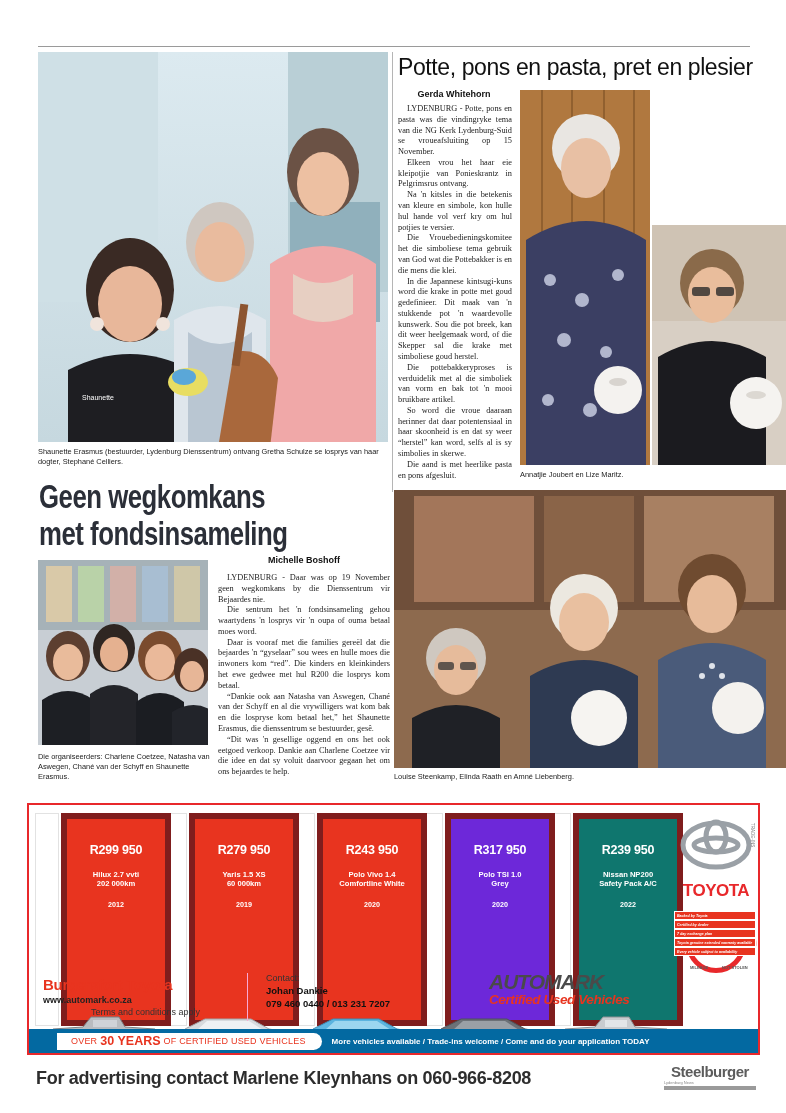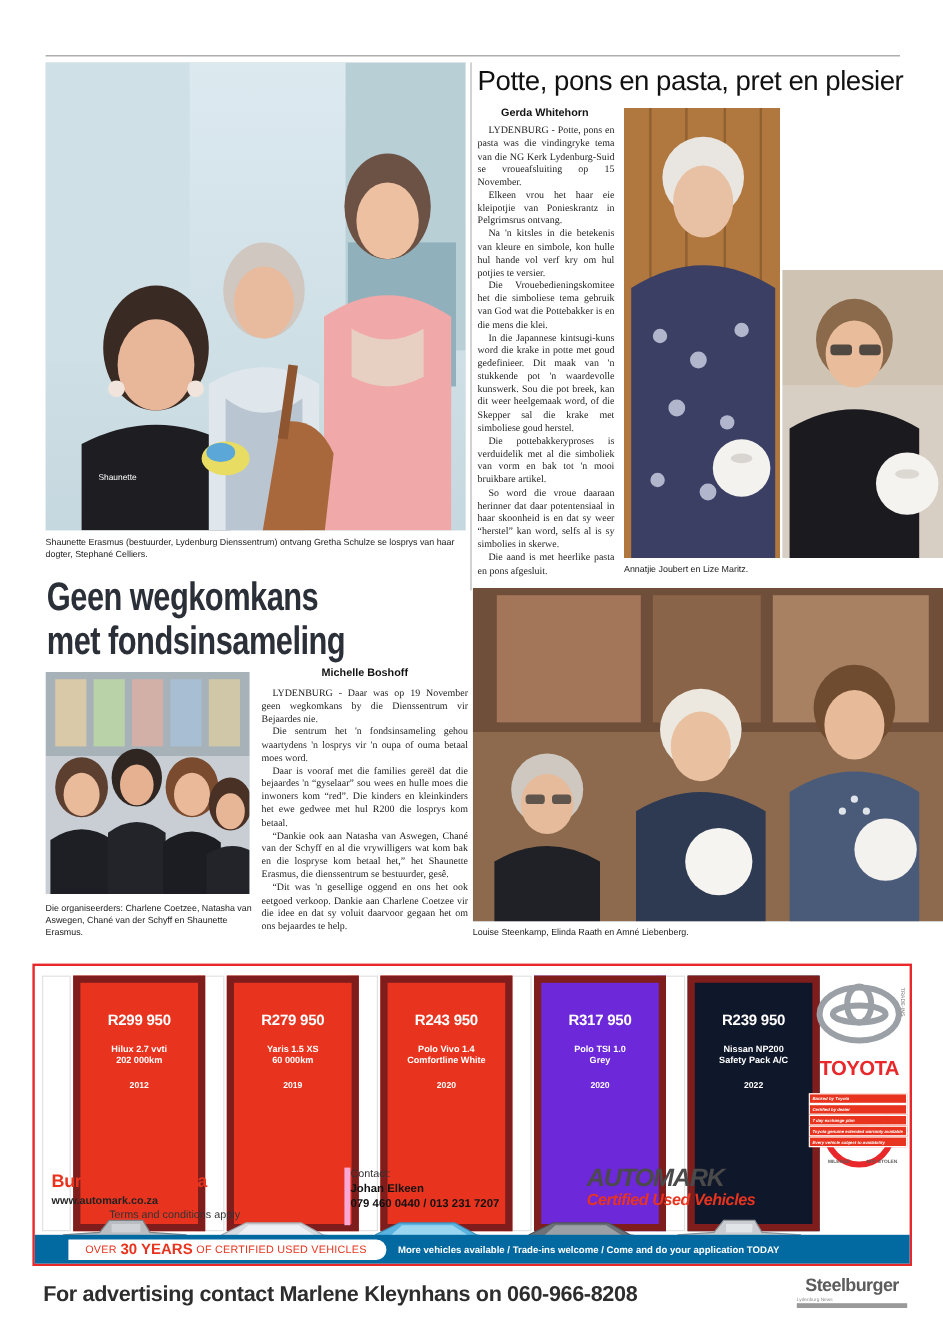--- a/index.html
+++ b/index.html
@@ -110,21 +110,21 @@
     background:#e8282b; color:#fff; font-size:9px; font-weight:bold;
     display:flex; align-items:center; justify-content:center;
     transform: rotate(-7deg); letter-spacing:.2px; border:1px solid #fff;
   }
   .guar-word { position:absolute; font-size:4px; font-weight:bold; color:#5a5a5a; }
 
   .ad-footer { position:absolute; left:0; bottom:0; width:100%; height:80px; }
   .dealer-name { position:absolute; left:14px; top:3px; font-size:15px; font-weight:bold; color:#e8341f; letter-spacing:-.3px;}
   .dealer-web  { position:absolute; left:14px; top:22px; font-size:9px; font-weight:bold; color:#222; }
   .dealer-terms{ position:absolute; left:14px; top:34px; font-size:9px; color:#333;margin-left:48px; }
-  .contact-box { position:absolute; left:218px; top:0px; width:215px; height:48px; border-left:5px solid #f9a8d4; margin-left:40px;}
+  .contact-box { position:absolute; left:218px; top:0px; width:215px; height:48px; border-left:1px solid #f9a8d4; padding-left:18px;}
   .contact-lbl { font-size:9px; color:#333; }
   .contact-name{ font-size:9.5px; font-weight:bold; color:#111; margin-top:2px;}
   .contact-num { font-size:9.5px; font-weight:bold; color:#111; margin-top:2px;}
 
   .automark-box { position:absolute; left:460px; top:-3px; width:180px; height:50px; }
   .automark-1 { font-size:21px; font-weight:bold; font-style:italic; color:#4a4a4a; letter-spacing:-1px;}
   .automark-2 { font-size:13.5px; font-weight:bold; font-style:italic; color:#e8341f; letter-spacing:-.4px; margin-top:-2px;}
   .feature-list { position:absolute; left:645px; top:-62px; width:82px; }
   .feature-row { font-size:3.6px; font-weight:bold; color:#fff; background:#e8341f;
                  border:.5px solid #fff; padding:1.5px 2px; font-style:italic;}
@@ -356,21 +356,21 @@
         </div>
         <div class="car-year">2020</div>
       </div>
       <div class="car-card" style="left: 416px; background: #6d28d9;">
         <div class="car-price">R317 950</div>
         <div class="car-model">
           <span>Polo TSI 1.0</span><br><span>Grey</span>
         </div>
         <div class="car-year">2020</div>
       </div>
-      <div class="car-card" style="left: 544px; background: #0f172a;">
+      <div class="car-card" style="left: 544px; background: #0f766e;">
         <div class="car-price">R239 950</div>
         <div class="car-model">
           <span>Nissan NP200</span><br><span>Safety Pack A/C</span>
         </div>
         <div class="car-year">2022</div>
       </div>
 
       <svg class="car-img" style="left:14px;" viewBox="0 0 118 48">
         <path d="M6 36 L10 24 L40 22 L48 12 L76 12 L82 22 L112 24 L112 38 L6 38 Z" fill="#b9bcc0" stroke="#7d8084"></path>
         <rect x="50" y="15" width="24" height="7" fill="#cfd3d8"></rect>
@@ -428,21 +428,21 @@
 
       <div style="position:absolute; right:3px; top:18px; font-size:4.5px; color:#777; writing-mode:vertical-rl;">TRADE-INS</div>
 
       <div class="ad-footer">
         <div class="dealer-name">Burgersfort Toyota</div>
         <div class="dealer-web">www.automark.co.za</div>
         <div class="dealer-terms">Terms and conditions apply</div>
 
         <div class="contact-box">
           <div class="contact-lbl">Contact:</div>
-          <div class="contact-name">Johan Elkeen</div>
+          <div class="contact-name">Johan Dankie</div>
           <div class="contact-num">079 460 0440 / 013 231 7207</div>
         </div>
 
         <div class="automark-box">
           <div class="automark-1">AUTOMARK</div>
           <div class="automark-2">Certified Used Vehicles</div>
         </div>
 
         <div class="feature-list">
           <div class="feature-row">Backed by Toyota</div>

